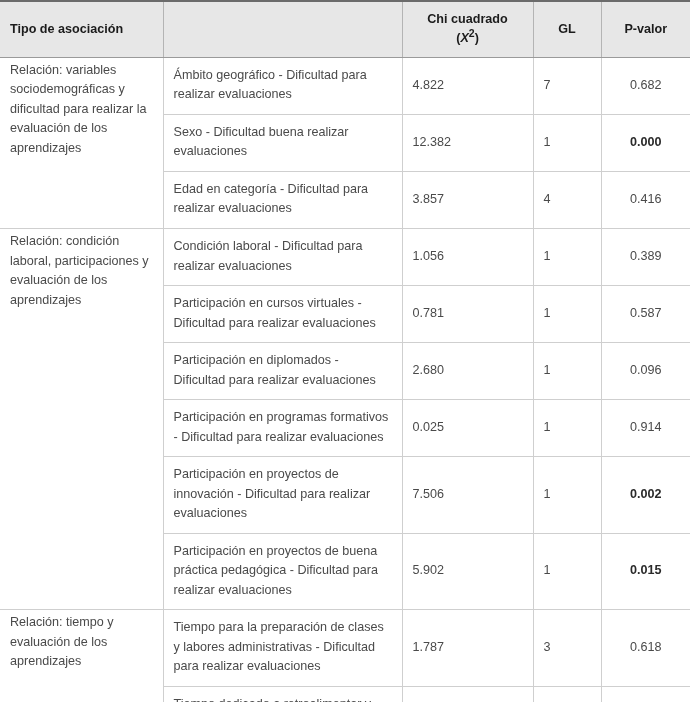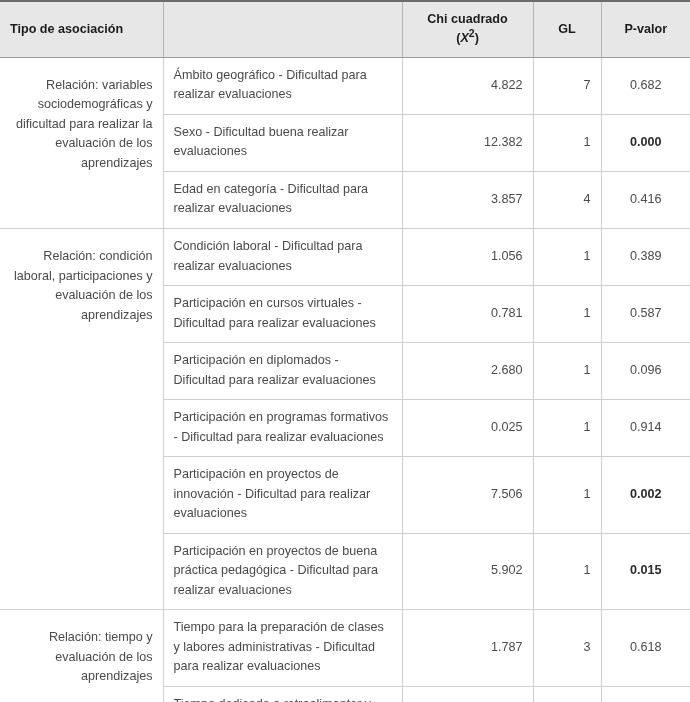--- a/index.html
+++ b/index.html
@@ -66,29 +66,28 @@
     border-right: 1px solid #cfcfcf;
     padding: 8px 10px 9px 10px;
     vertical-align: top;
     line-height: 1.55;
     color: #4a4a4a;
     font-size: 12.6px;
   }
   #stats-table tbody td.cell-group {
     vertical-align: top;
     border-right: 1px solid #cfcfcf;
-    padding-top: 18px;
-    text-align: right;
+    padding-top: 3px;
   }
   #stats-table tbody td.cell-pair {
     text-align: left;
     margin-left: 8px;
   }
   #stats-table tbody td.cell-num {
-    text-align: right;
+    text-align: left;
     vertical-align: middle;
   }
   #stats-table tbody td.cell-p {
     text-align: center;
     vertical-align: middle;
     border-right: none;
   }
   #stats-table tbody td.cell-p.sig {
     font-weight: bold;
     color: #2a2a2a;

